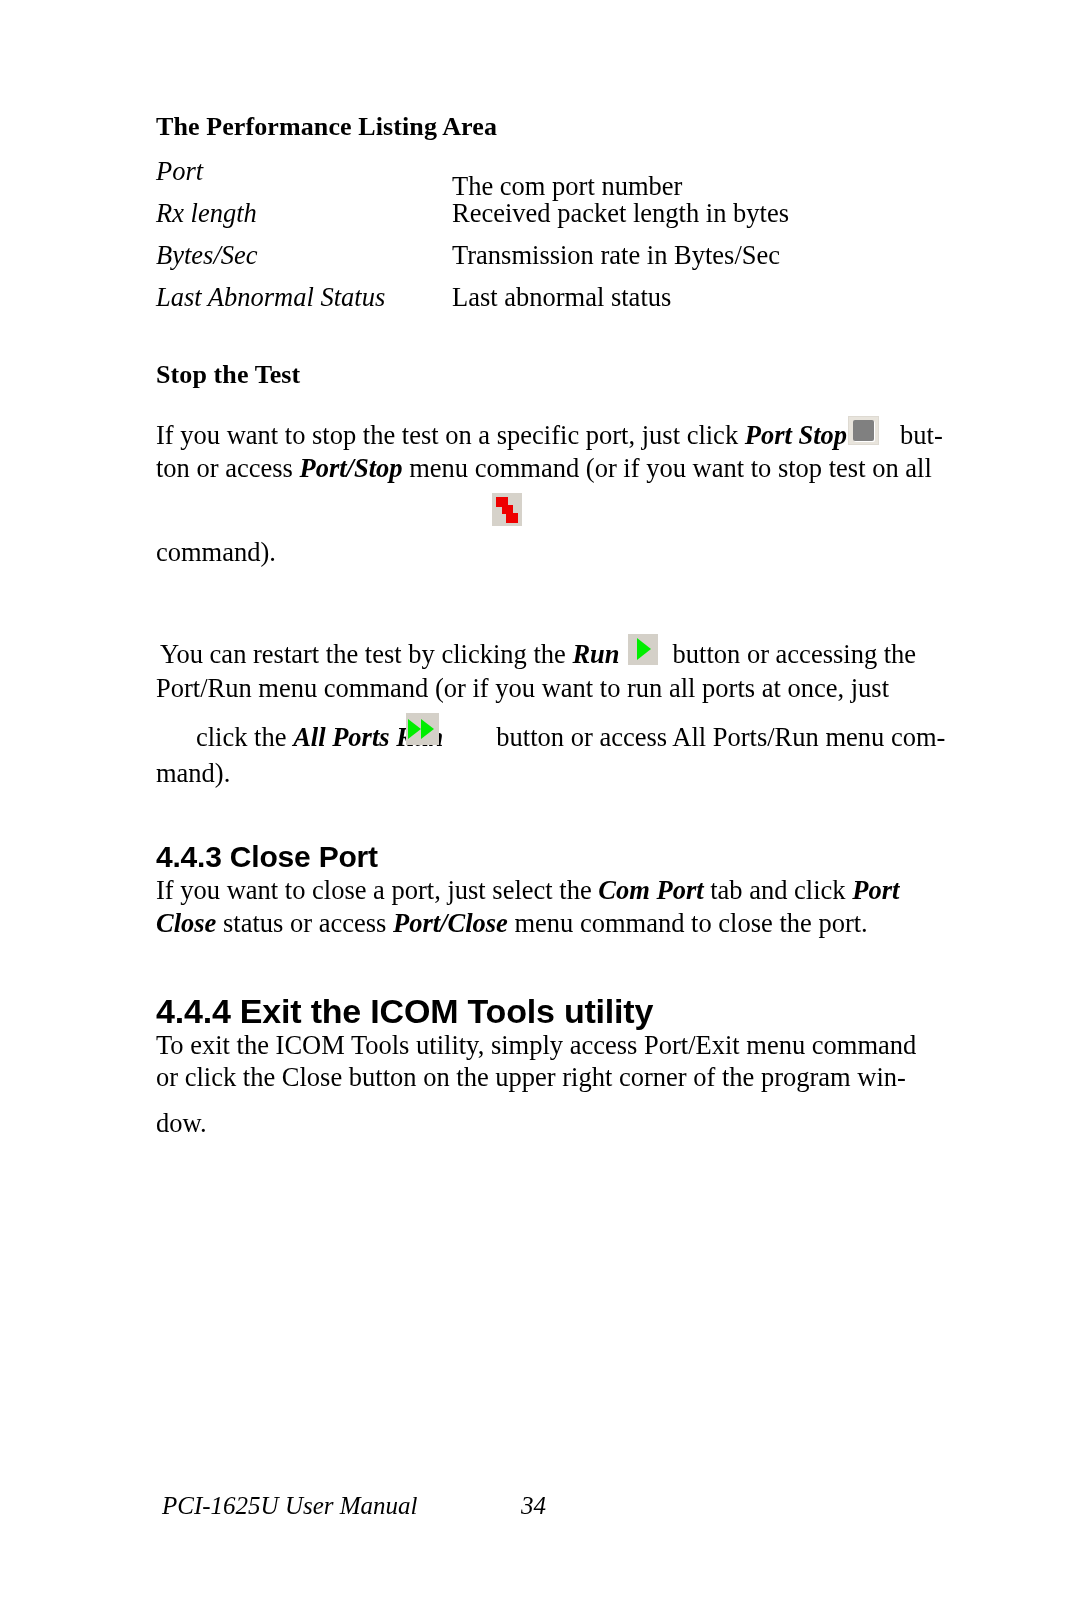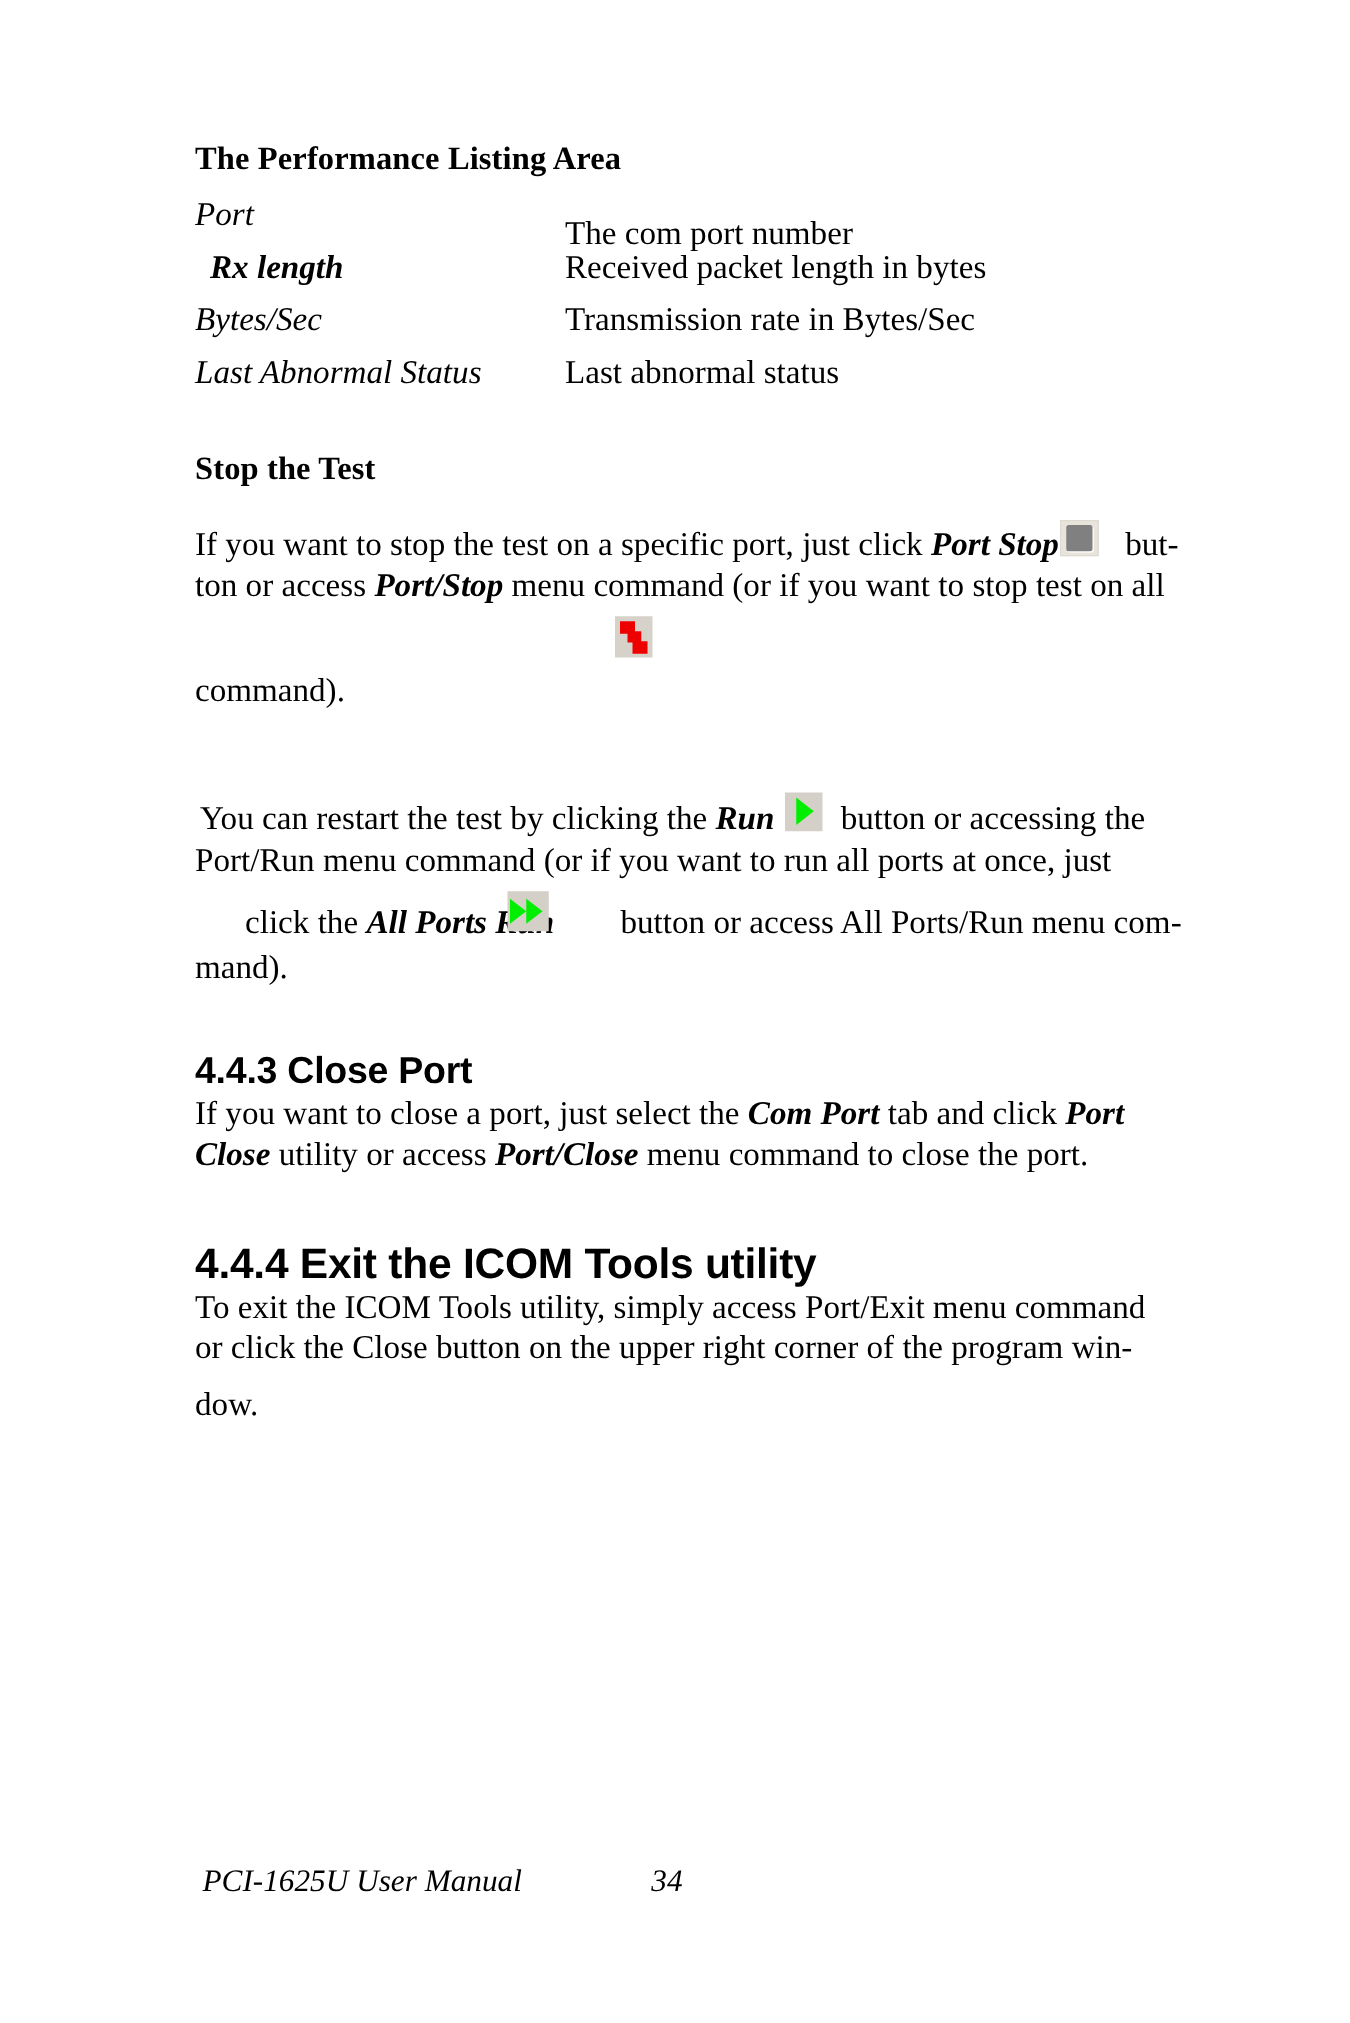--- a/index.html
+++ b/index.html
@@ -157,21 +157,21 @@
 </head>
 <body>
 
 <div class="page">
 
   <div class="subhead blk" style="left:156px; top:112px;">The Performance Listing Area</div>
 
   <div class="def-term" style="left:156px; top:156px;">Port</div>
   <div class="def-desc" style="left:452px; top:156px;margin-top:15px;">The com port number</div>
 
-  <div class="def-term" style="left:168px; top:198px;font-weight:bold;">Rx length</div>
+  <div class="def-term" style="left:156px; top:198px;">Rx length</div>
   <div class="def-desc" style="left:452px; top:198px;">Received packet length in bytes</div>
 
   <div class="def-term" style="left:156px; top:240px;">Bytes/Sec</div>
   <div class="def-desc" style="left:452px; top:240px;">Transmission rate in Bytes/Sec</div>
 
   <div class="def-term" style="left:156px; top:282px;">Last Abnormal Status</div>
   <div class="def-desc" style="left:452px; top:282px;">Last abnormal status</div>
 
   <div class="subhead blk" style="left:156px; top:360px;">Stop the Test</div>
 
@@ -213,21 +213,21 @@
 
   <div class="line" style="left:156px; top:760px;">mand).</div>
 
   <div class="sect-h lvl3 blk" style="left:156px; top:840px;">4.4.3 Close Port</div>
 
   <div class="line" style="left:156px; top:877px;">
     <span>If you want to close a port, just select the </span><span class="em">Com Port</span><span> tab and click </span><span class="em">Port</span>
   </div>
 
   <div class="line" style="left:156px; top:910px;">
-    <span class="em">Close</span><span> utility or access </span><span class="em">Port/Close</span><span> menu command to close the port.</span>
+    <span class="em">Close</span><span> status or access </span><span class="em">Port/Close</span><span> menu command to close the port.</span>
   </div>
 
   <div class="sect-h lvl4 blk" style="left:156px; top:992px;">4.4.4 Exit the ICOM Tools utility</div>
 
   <div class="line" style="left:156px; top:1064px;">or click the Close button on the upper right corner of the program win-</div>
   <div class="line" style="left:156px; top:1032px;">To exit the ICOM Tools utility, simply access Port/Exit menu command</div>
   <div class="line" style="left:156px; top:1096px;margin-top:14px;">dow.</div>
 
   <div class="footer-text" style="left:150px; top:1492px;">PCI-1625U User Manual</div>
   <div class="footer-text" style="left:509px; top:1492px;">34</div>

